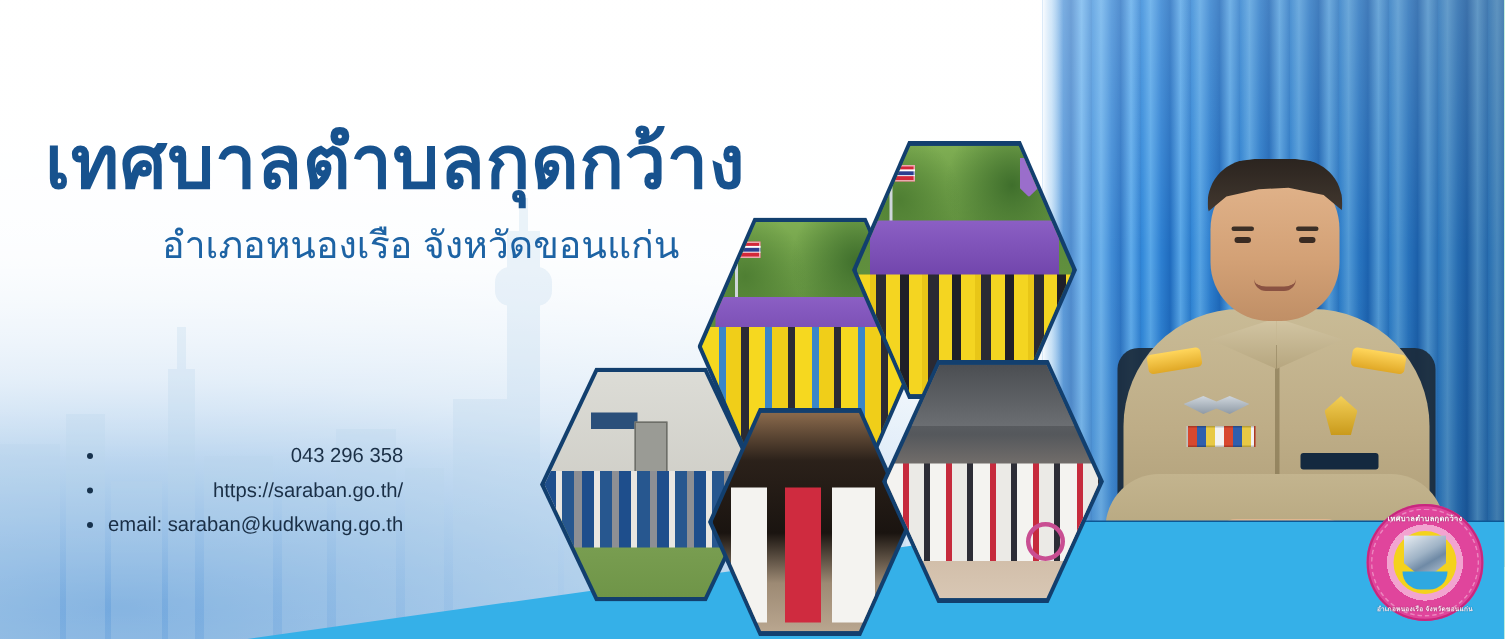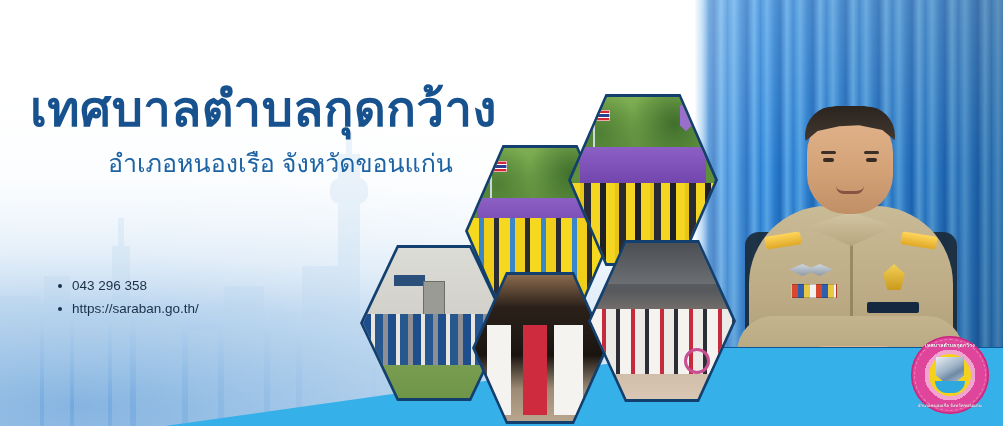--- a/index.html
+++ b/index.html
@@ -164,21 +164,21 @@
   .title{
     font-size:49px; line-height:1.12; letter-spacing:.5px;
     color:#17528e; font-weight:700; white-space:nowrap;
   }
   .subtitle{
     margin-top:6px; margin-left:78px;
     font-size:25px; color:#1d63a4; font-weight:400; white-space:nowrap;
   }
 
   
-  .contact{ position:absolute; left:58px; top:274px; }
+  .contact{ position:absolute; left:58px; top:292px;text-align:right; }
   .contact li{
     list-style:none; position:relative;
     font-size:13.5px; color:#1a2f46; line-height:23px; padding-left:14px;
   }
   .contact li::before{
     content:""; position:absolute; left:0; top:10px;
     width:4px; height:4px; border-radius:50%; background:#17324d;
   }
 
   
@@ -394,20 +394,23 @@
     <div class="subtitle">อำเภอหนองเรือ จังหวัดขอนแก่น</div>
   </div>
 
   <ul class="contact">
     <li>
       <span>043 296 358</span>
     </li>
     <li>
       <span>https://saraban.go.th/</span>
     </li>
+    <li>
+      <span>email: saraban@kudkwang.go.th</span>
+    </li>
   </ul>
 
   <div class="hex" id="hex-building">
     <div class="inner">
       <div class="scene sc-wall">
         <div class="sc-sign"></div>
         <div class="sc-door"></div>
         <div class="sc-crowd-blue"></div>
       </div>
     </div>

